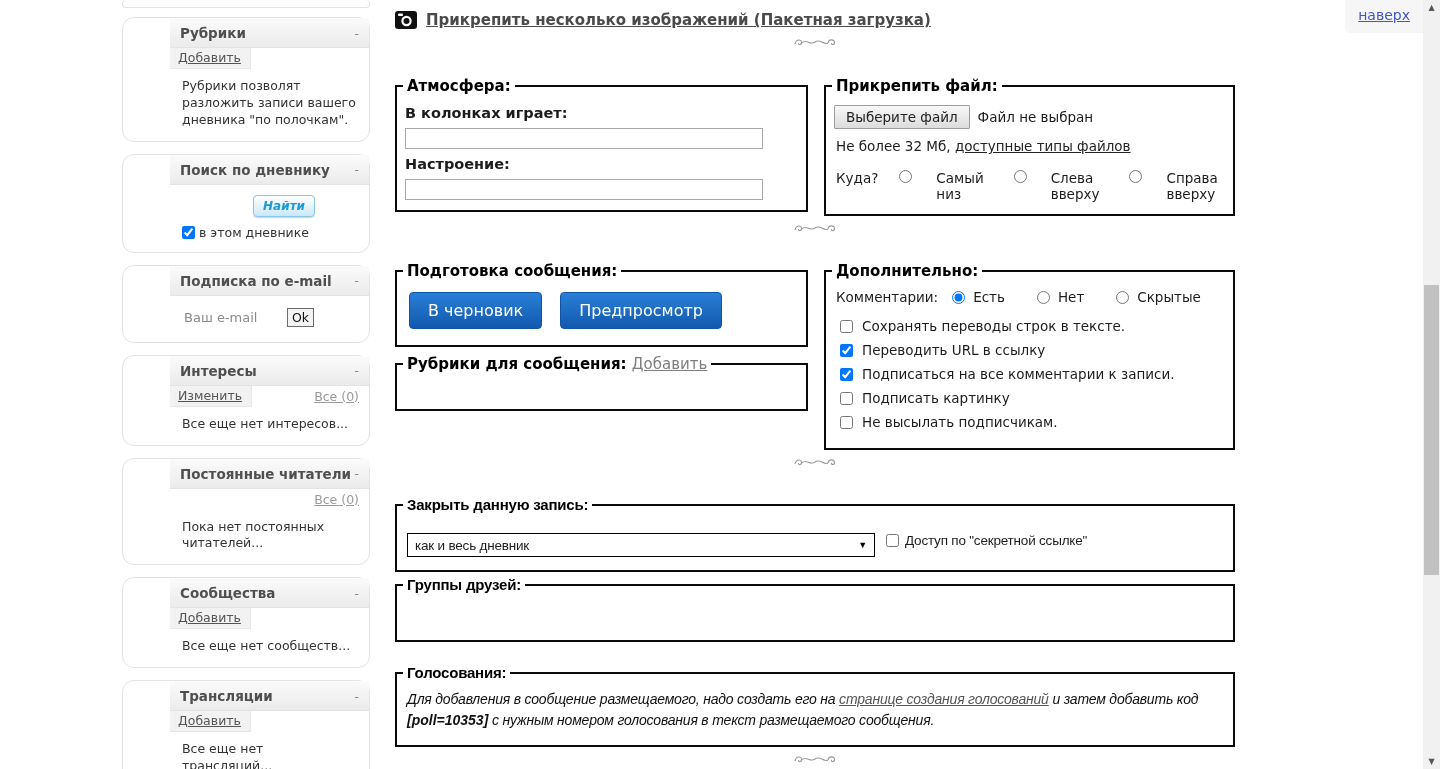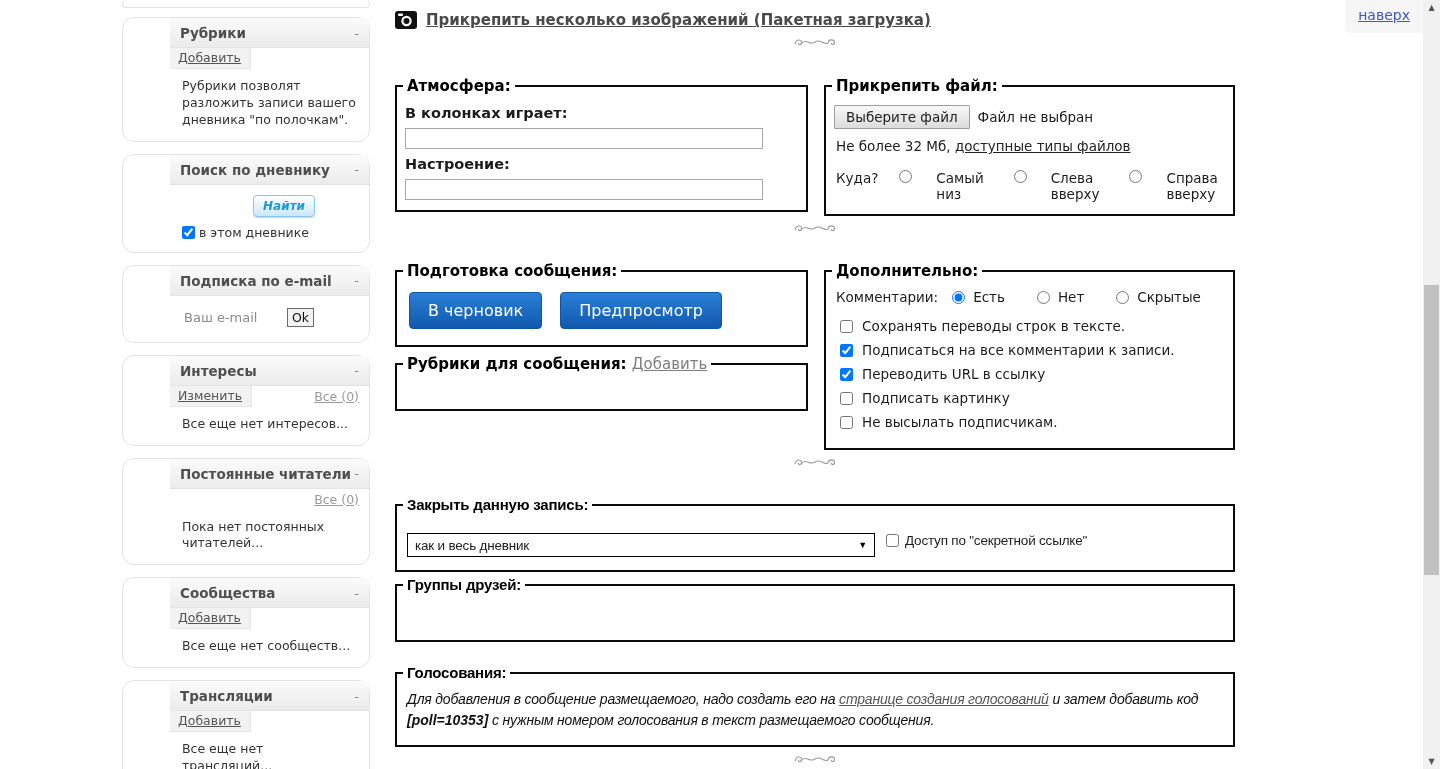--- a/index.html
+++ b/index.html
@@ -289,25 +289,25 @@
             <input type="radio" name="comments" style="">
             <label>Скрытые</label>
           </span>
         </div>
         <div class="chk-row">
           <input type="checkbox" style="">
           <label>Сохранять переводы строк в тексте.</label>
         </div>
         <div class="chk-row">
           <input type="checkbox" checked="" style="">
+          <label>Переводить URL в ссылку</label>
+        </div>
+        <div class="chk-row">
+          <input type="checkbox" checked="" style="">
           <label>Подписаться на все комментарии к записи.</label>
-        </div>
-        <div class="chk-row">
-          <input type="checkbox" checked="" style="">
-          <label>Переводить URL в ссылку</label>
         </div>
         <div class="chk-row">
           <input type="checkbox" style="">
           <label>Подписать картинку</label>
         </div>
         <div class="chk-row">
           <input type="checkbox" style="">
           <label>Не высылать подписчикам.</label>
         </div>
       </fieldset>

